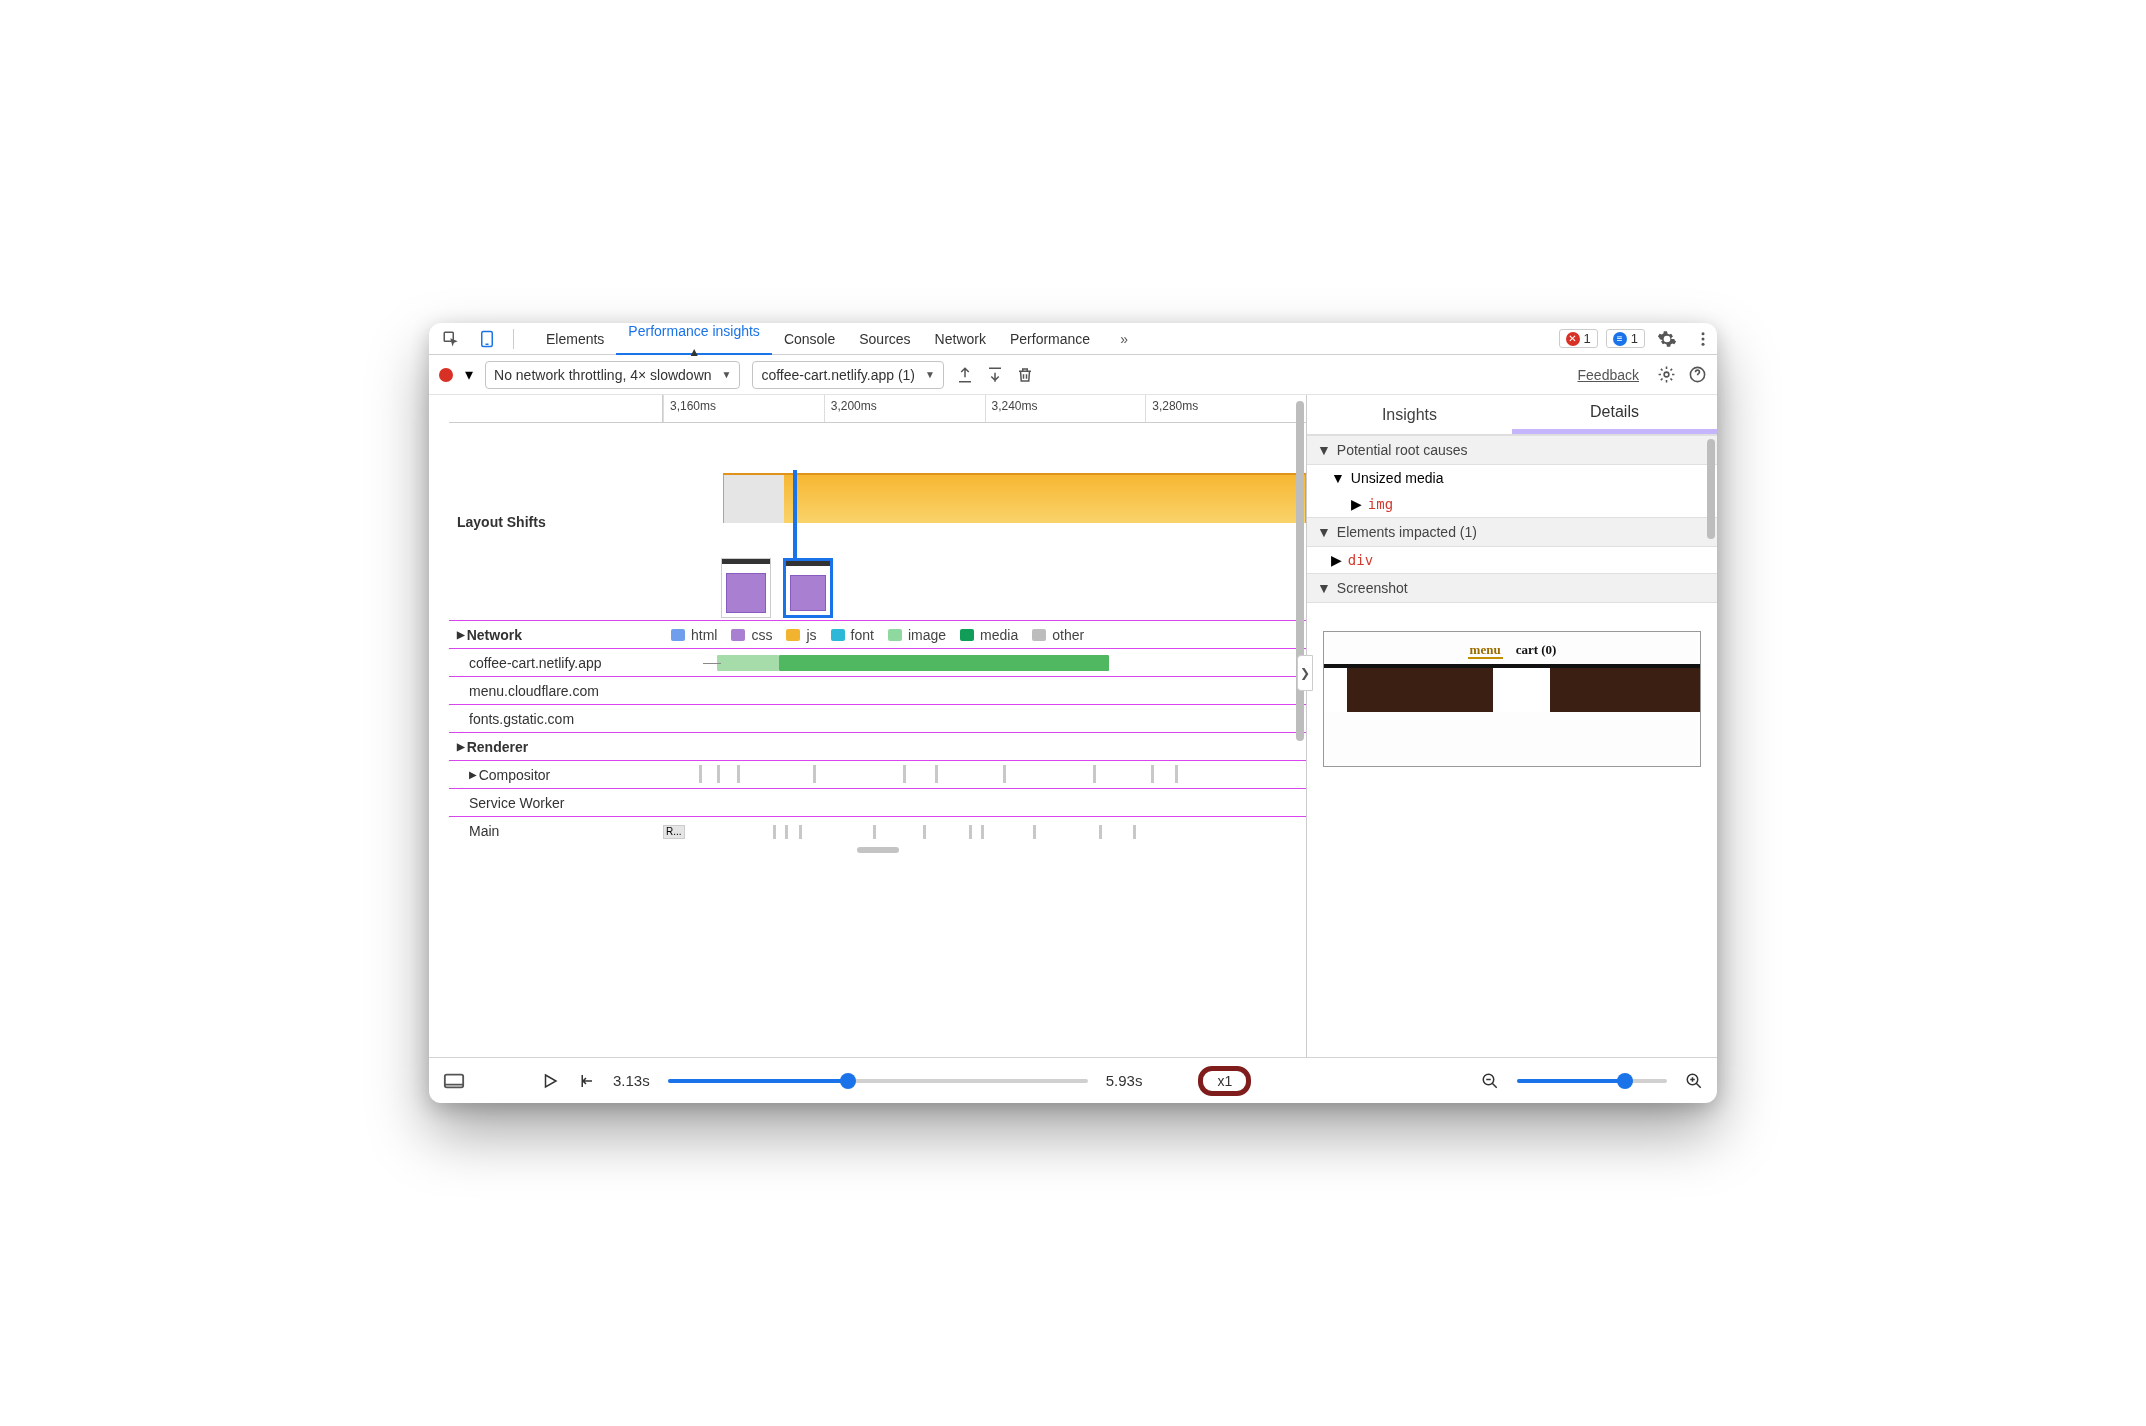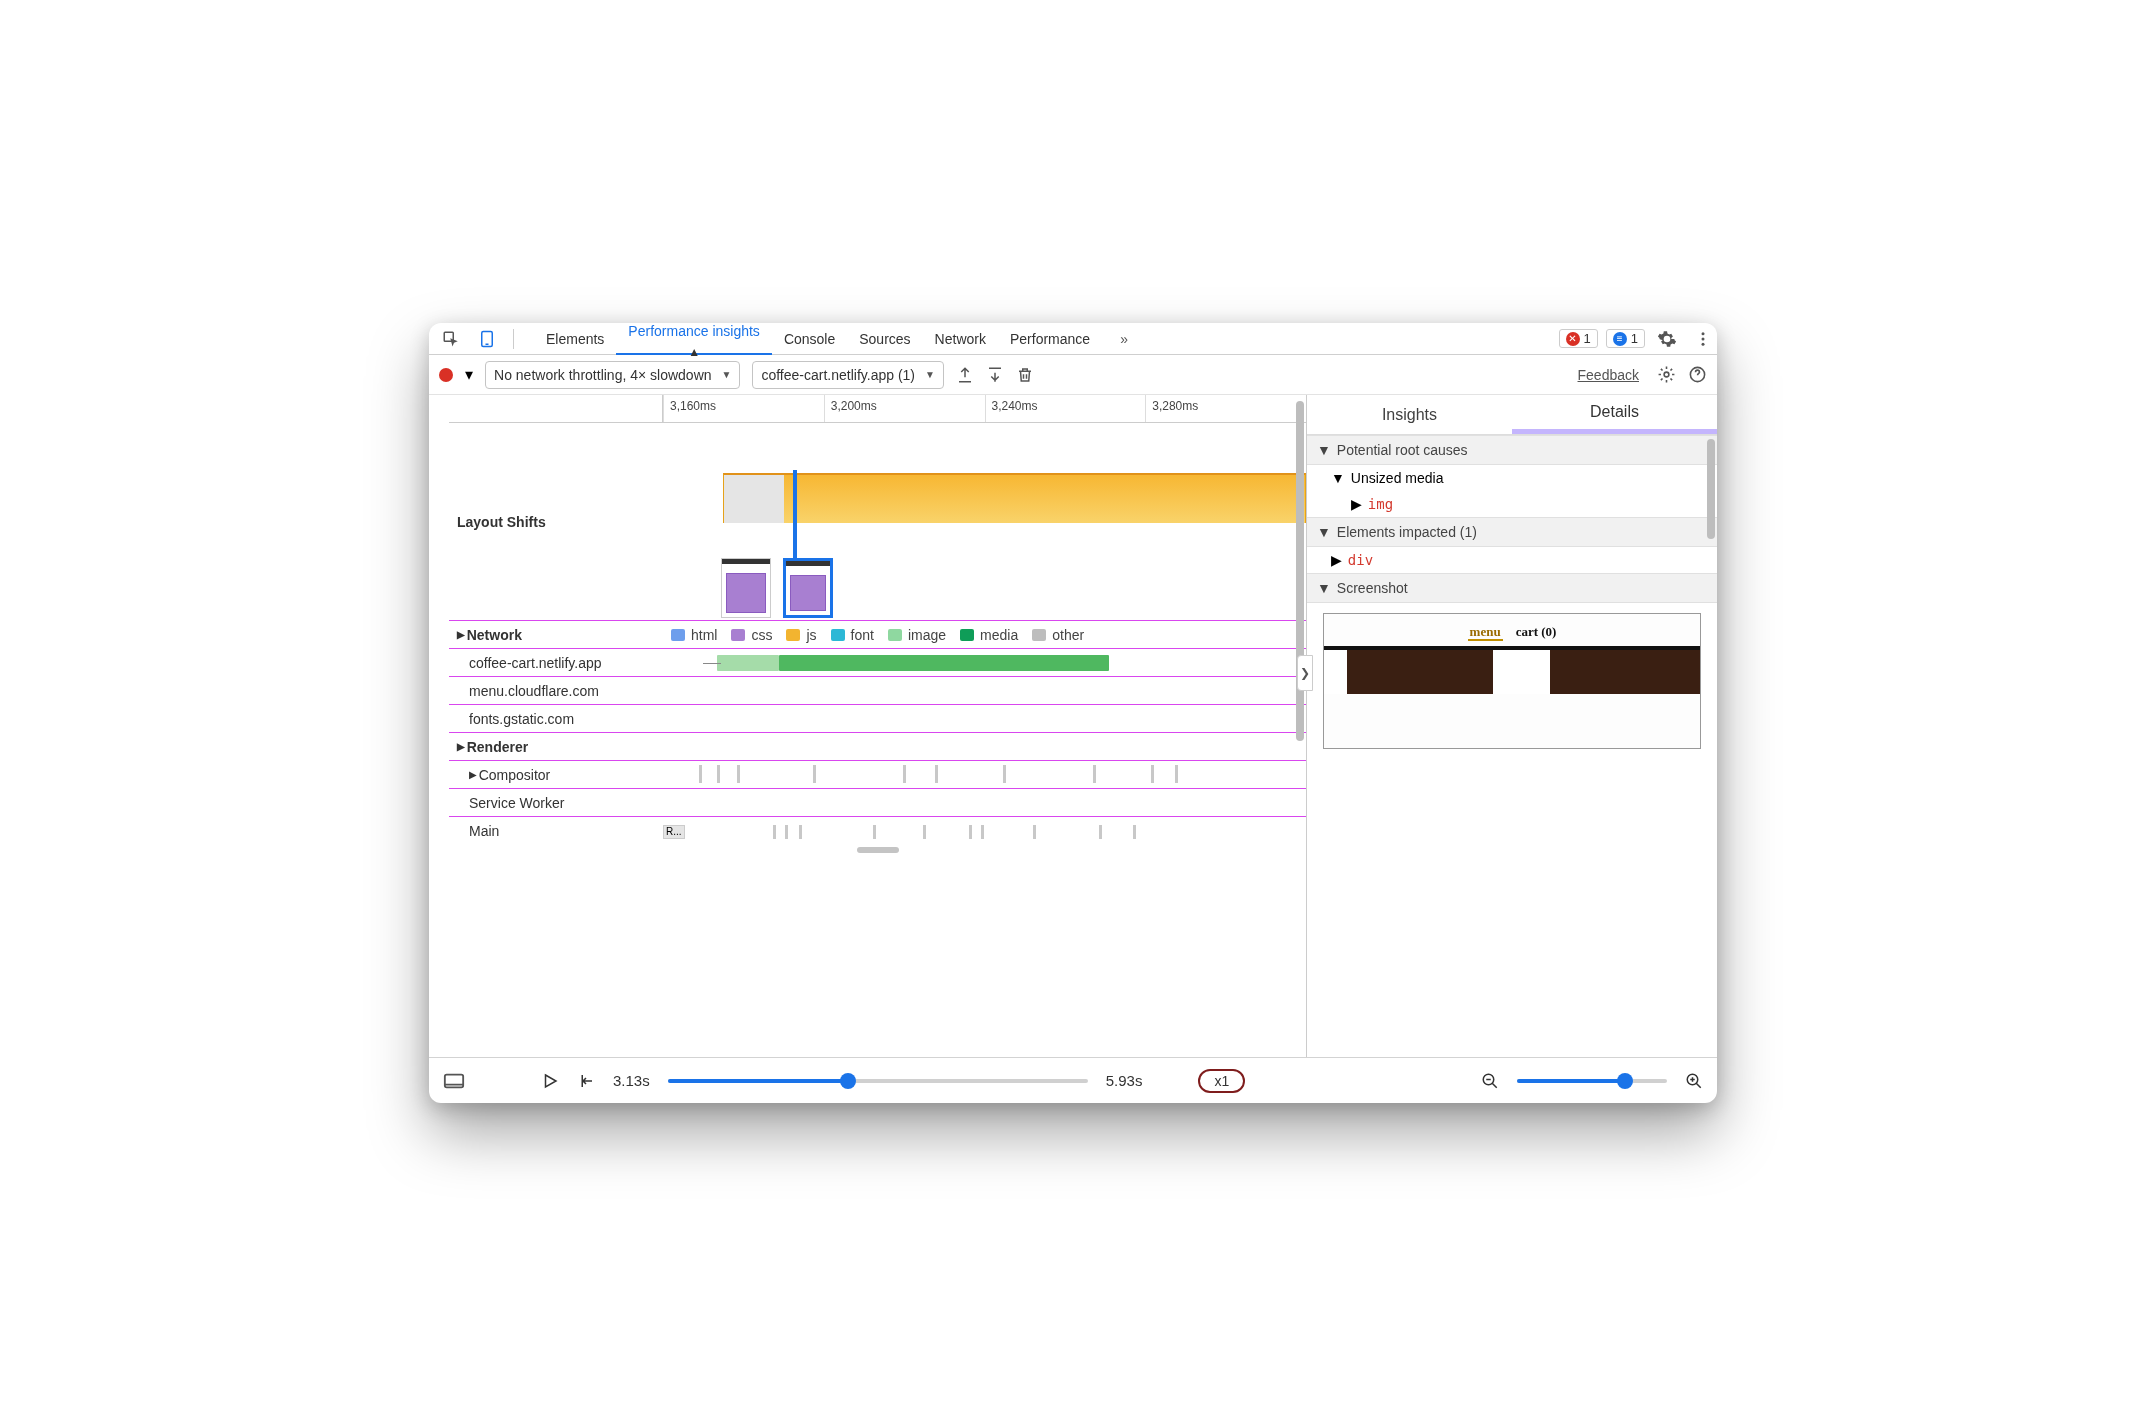--- a/index.html
+++ b/index.html
@@ -99,37 +99,37 @@
 .renderer-bar { position:absolute; left:0; top:8px; width:22px; height:14px; background:#e5e5e5; border:1px solid #ccc; font-size:10px; padding:0 2px; }
 
 .details-pane { width:410px; display:flex; flex-direction:column; background:#fff; position:relative; }
 .details-tabs { height:40px; display:flex; border-bottom:1px solid #ddd; }
 .details-tabs .dtab { flex:1; display:flex; align-items:center; justify-content:center; font-size:16px; color:#404040; cursor:pointer; }
 .details-tabs .dtab.active { border-bottom:5px solid #c4b5fd; color:#333; }
 .section-head { background:#f1f1f1; padding:6px 10px; font-size:14px; color:#444; display:flex; align-items:center; gap:6px; border-top:1px solid #e0e0e0; border-bottom:1px solid #e0e0e0;}
 .tree-item { padding:5px 10px 5px 24px; font-size:14px; display:flex; align-items:center; gap:6px; }
 .tree-item.sub { padding-left:44px; }
 .tree-item .red { color:#d33a2f; font-family: Menlo, monospace; }
-.screenshot-box { margin:10px 16px; border:1px solid #999; background:#fdfdfd; padding:10px 0 0 0; }
+.screenshot-box { margin:28px 16px; border:1px solid #999; background:#fdfdfd; padding:10px 0 0 0; }
 .screenshot-box .nav { text-align:center; font-family: Georgia, serif; font-size:13px; color:#111; }
 .screenshot-box .nav b{border-bottom:2px solid #c18f00;padding:0 2px;color:#9a6b00;}
 .screenshot-box .bar { height:4px; background:#111; margin:6px 0 0 0;}
 .screenshot-box .beans { height:44px; background:linear-gradient(90deg,#fff 0 6%,#3a1f12 6% 45%,#fff 45% 60%,#3a1f12 60% 100%);}
 .screenshot-box .space { height:54px; }
 .screenshot-box .product { background:#a87fd1; padding:14px 20px 24px; position:relative; }
 .screenshot-box .product .pname { font-family: Georgia, serif; font-weight:bold; font-size:14px; color:#2a1250;}
 .screenshot-box .product .pprice { font-family: Georgia, serif; font-weight:bold; font-size:12px; color:#2a1250;}
 .screenshot-box .product .underline{border-top:2px solid #36155f;margin-top:8px;width:80px;}
 
 .bottombar { height:46px; border-top:1px solid #d3d3d3; display:flex; align-items:center; gap:18px; padding:0 14px; font-size:15px; color:#333;}
 .slider { flex:0 0 auto; display:flex; align-items:center; gap:10px; }
 .track { height:4px; background:#d0d0d0; border-radius:2px; position:relative; }
 .track .fill { position:absolute; left:0; top:0; bottom:0; background:#1a73e8; border-radius:2px; }
 .track .knob { position:absolute; top:50%; transform:translate(-50%,-50%); width:16px; height:16px; border-radius:50%; background:#1a73e8; }
-.pill { border:2px solid #7f1d1d; border-radius:14px; padding:2px 14px; font-size:14px; }
+.pill { border:5px solid #7f1d1d; border-radius:14px; padding:2px 14px; font-size:14px; }
 .expand-handle { position:absolute; left:-10px; top:260px; width:16px; height:36px; background:#fff; border:1px solid #ccc; border-radius:4px 0 0 4px; display:flex; align-items:center; justify-content:center; font-size:12px; color:#555;}
 .vscroll { position:absolute; right:0; top:0; width:12px; height:372px; background:rgba(0,0,0,0.0);}
 .vscroll .thumb-s { position:absolute; right:2px; top:6px; width:8px; height:340px; background:#bdbdbd; border-radius:4px;}
 svg { display:block; }
 </style>
 </head>
 <body>
 
 <div class="window">
 

